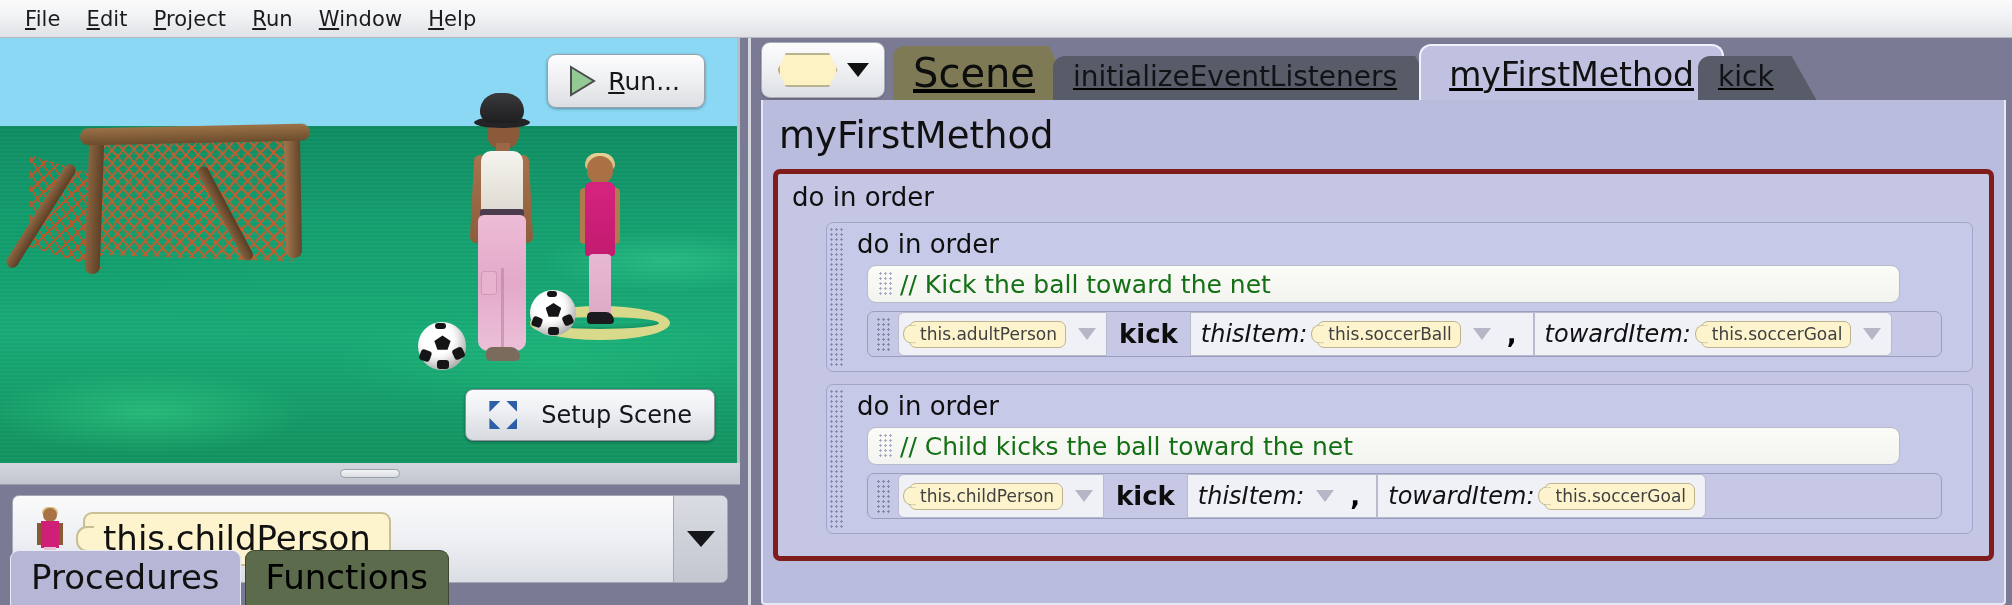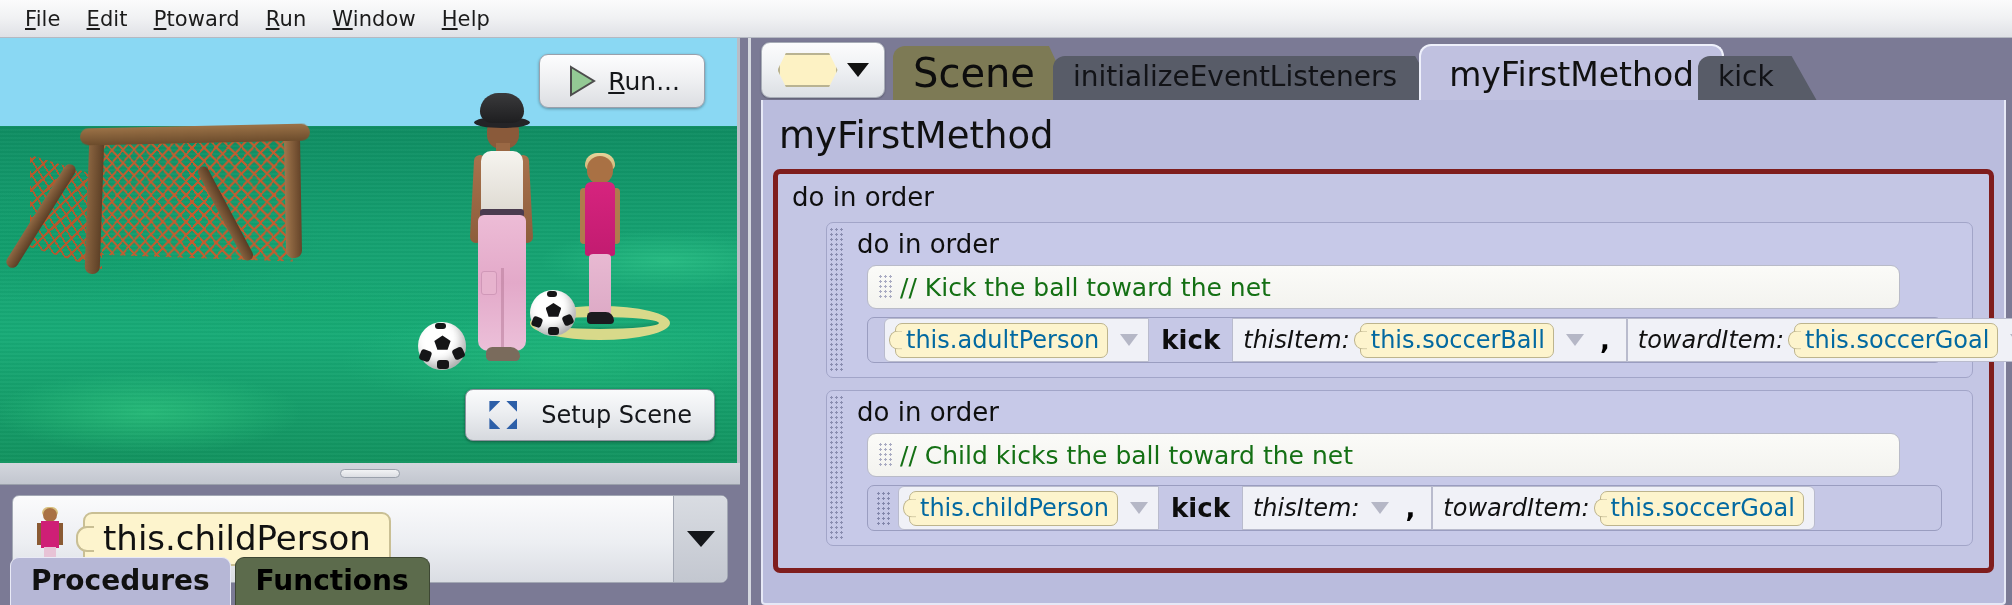--- a/index.html
+++ b/index.html
@@ -157,21 +157,21 @@
   .ball .p1 { left:34%; top:28%; width:34%; height:30%; clip-path: polygon(50% 0,100% 38%,81% 100%,19% 100%,0 38%); }
   .ball .p2 { left:5%;  top:58%; width:22%; height:22%; border-radius:3px; transform:rotate(20deg);}
   .ball .p3 { left:72%; top:55%; width:22%; height:22%; border-radius:3px; transform:rotate(-25deg);}
   .ball .p4 { left:40%; top:80%; width:24%; height:18%; border-radius:3px;}
   .ball .p5 { left:36%; top:2%;  width:22%; height:13%; border-radius:3px;}
 
   
   .run-btn {
     position:absolute; right: 32px; top: 16px;
     display:flex; align-items:center; gap:12px;
-    padding: 10px 24px 10px 28px;
+    padding: 10px 24px 10px 20px;
     background: linear-gradient(to bottom,#fdfdfe 0%, #eff0f2 48%, #dcdee2 100%);
     border: 1px solid #9aa0ab; border-radius: 9px;
     box-shadow: 0 1px 3px rgba(0,0,0,.35);
     font-size: 25px; color:#15171a; cursor:pointer;
   }
   .play-wrap{ position:relative; width:28px; height:32px; }
   .play-wrap svg{ position:absolute; left:0; top:0; }
 
   
   .setup-btn {
@@ -240,35 +240,35 @@
     display:flex; align-items:center; justify-content:center; cursor:pointer;
   }
   .caret-dn { width:0;height:0;border-left:14px solid transparent;border-right:14px solid transparent;border-top:16px solid #14161a;}
 
   
   .bottom-tabs {
     position:absolute; bottom:0; left:0; width:740px; height:34px;
     display:flex; align-items:flex-end; padding-left:10px; gap:4px;
   }
   .btab {
-    font-size:28px; font-weight:bold; color:#111;
+    font-size:34px; font-weight:normal; color:#111;
     padding: 6px 20px 8px 20px; border-radius: 9px 9px 0 0; cursor:pointer;
     white-space:nowrap;
   }
   .btab.sel { background:#b6b7d6; border:1px solid #e9eaf6; border-bottom:none; }
   .btab.unsel { background:#5c6b4c; color:#000000; border:1px solid #3d4733; border-bottom:none; }
 
   
   .rightcol {
     position:absolute; top:38px; left:751px; width:1261px; height:567px;
     background:#7b7a95;
   }
   .tabrow {
     position:absolute; top:0; left:0; width:1261px; height:64px;
-    display:flex; align-items:flex-end; padding-left:10px;
+    display:flex; align-items:flex-end; padding-left:10px;text-decoration:underline;
   }
   .tab-picker {
     width:124px; height:56px; margin-right:8px; margin-bottom:4px;
     background: linear-gradient(to bottom,#fcfcfd 0%,#eef0f3 50%,#dcdfe4 100%);
     border:1px solid #a8adb7; border-radius:9px;
     display:flex; align-items:center; justify-content:center; gap:9px; cursor:pointer;
     box-shadow: 0 1px 2px rgba(0,0,0,.25);
   }
   .hex-chip {
     width:60px; height:34px; background:#fdf2c4; border:2px solid #b9b392;
@@ -316,21 +316,21 @@
     position:absolute; left:2px; top:4px; bottom:4px; width:14px;
     background-image: radial-gradient(#7f82a6 1px, transparent 1.3px);
     background-size: 5px 5px; opacity:.85;
   }
   .inner-label { font-size:26px; color:#0e0e0e; padding: 0 0 4px 22px; }
 
   .comment-row {
     margin: 2px 8px 8px 32px;
     background: linear-gradient(to bottom,#fbfbf8,#f3f3ef);
     border:1px solid #b9bbc8; border-radius:9px;
-    height: 44px; display:flex; align-items:center; padding-left: 10px;
+    height: 38px; display:flex; align-items:center; padding-left: 10px;
     position:relative; width: calc(100% - 96px);
   }
   .comment-row .g {
     width:14px; height:26px; margin-right:8px;
     background-image: radial-gradient(#a9abc2 1px, transparent 1.3px);
     background-size: 5px 5px;
   }
   .comment-text { color:#147014; font-size:25px; white-space:nowrap; }
 
   .stmt-row {
@@ -343,42 +343,42 @@
     width:14px; height:34px; margin-right:8px;
     background-image: radial-gradient(#8387ab 1px, transparent 1.3px);
     background-size: 5px 5px;
   }
   .slot {
     background:#f0f1f7; border:1px solid #b9bbcd; height:44px;
     display:flex; align-items:center; gap:10px; padding: 0 10px;
   }
   .mini-tile {
     background:#fdf4cd; border:1.5px solid #bdb48d; border-radius:7px;
-    font-size:24px; padding: 2px 8px 3px 10px; color:#0369a1; position:relative;
+    font-size:17px; padding: 2px 8px 3px 10px; color:#404040; position:relative;
     white-space:nowrap;
   }
   .mini-tile::before{
     content:""; position:absolute; left:-7px; top:50%; transform:translateY(-50%);
     width:12px;height:17px; background:#fdf4cd;
     border:1.5px solid #bdb48d; border-right:none; border-radius: 9px 0 0 9px;
   }
   .tri-gray { width:0;height:0;border-left:9px solid transparent;border-right:9px solid transparent;border-top:12px solid #b5b7c6; margin-left:2px;}
   .kw-bold { font-size:26px; font-weight:bold; color:#0d0d0d; padding: 0 12px; }
   .param-lbl { font-style:italic; font-size:24px; color:#111; }
   .comma { font-size:26px; font-weight:bold; padding: 0 6px; }
 </style>
 </head>
 <body>
 
 <div class="app">
 
   <div class="menubar">
     <div class="menu-item"><u>F</u><span>ile</span></div>
     <div class="menu-item"><u>E</u><span>dit</span></div>
-    <div class="menu-item"><u>P</u><span>toward</span></div>
+    <div class="menu-item"><u>P</u><span>roject</span></div>
     <div class="menu-item"><u>R</u><span>un</span></div>
     <div class="menu-item"><u>W</u><span>indow</span></div>
     <div class="menu-item"><u>H</u><span>elp</span></div>
   </div>
 
   <div class="leftcol">
 
     <div class="scene3d">
       <div class="sky"></div>
       <div class="ground"></div>

